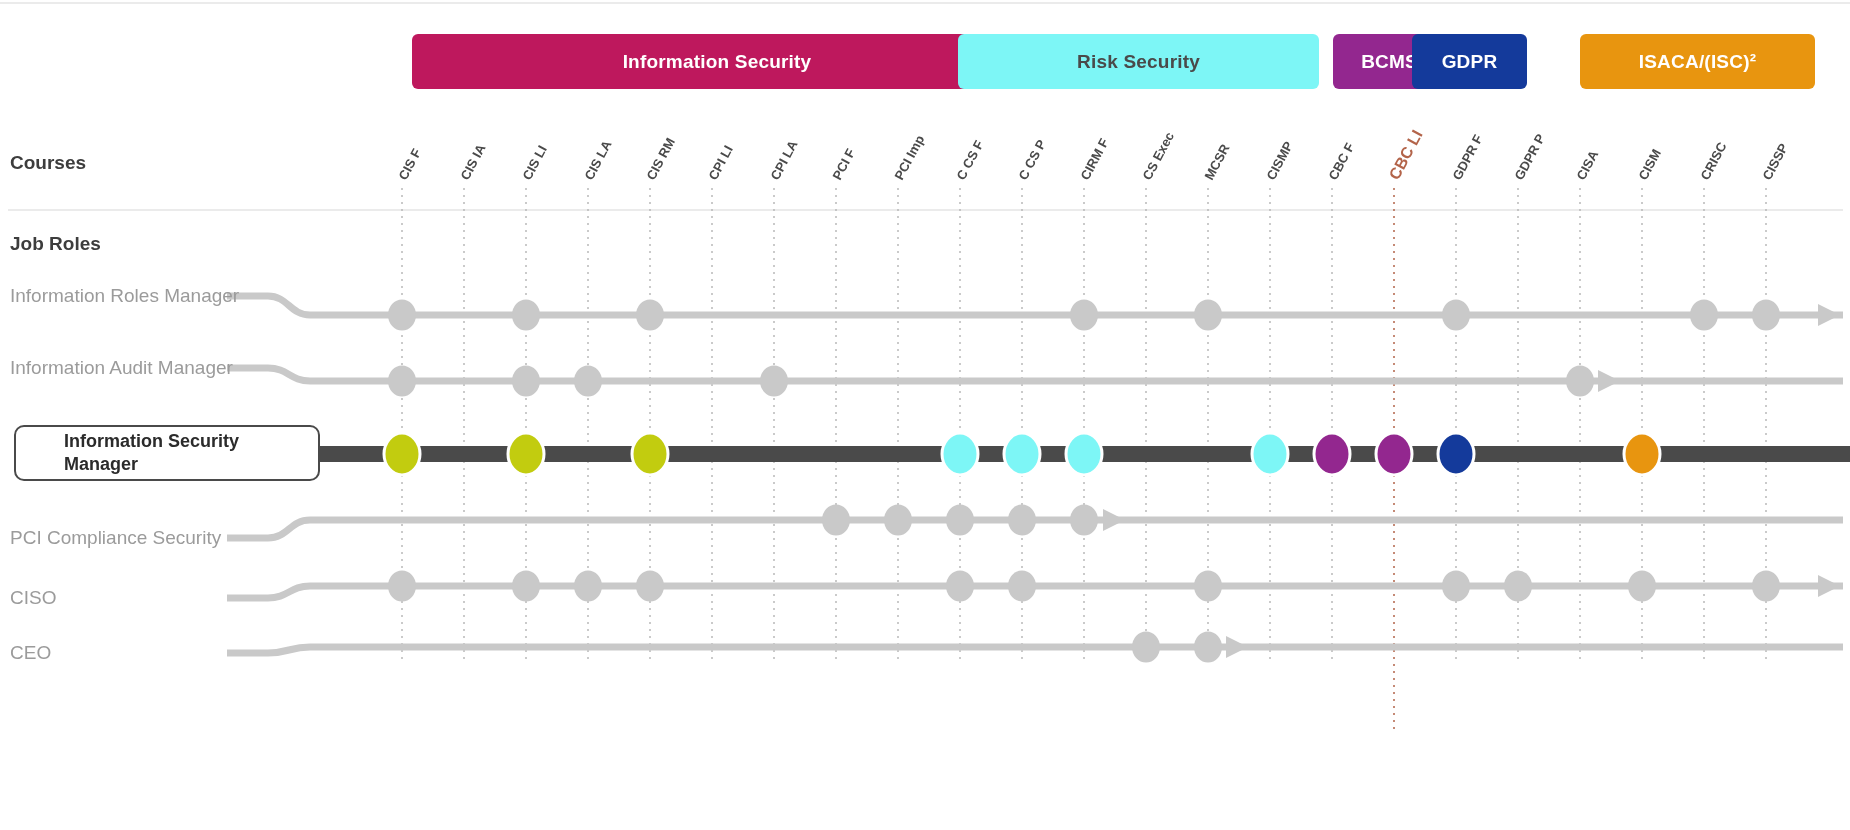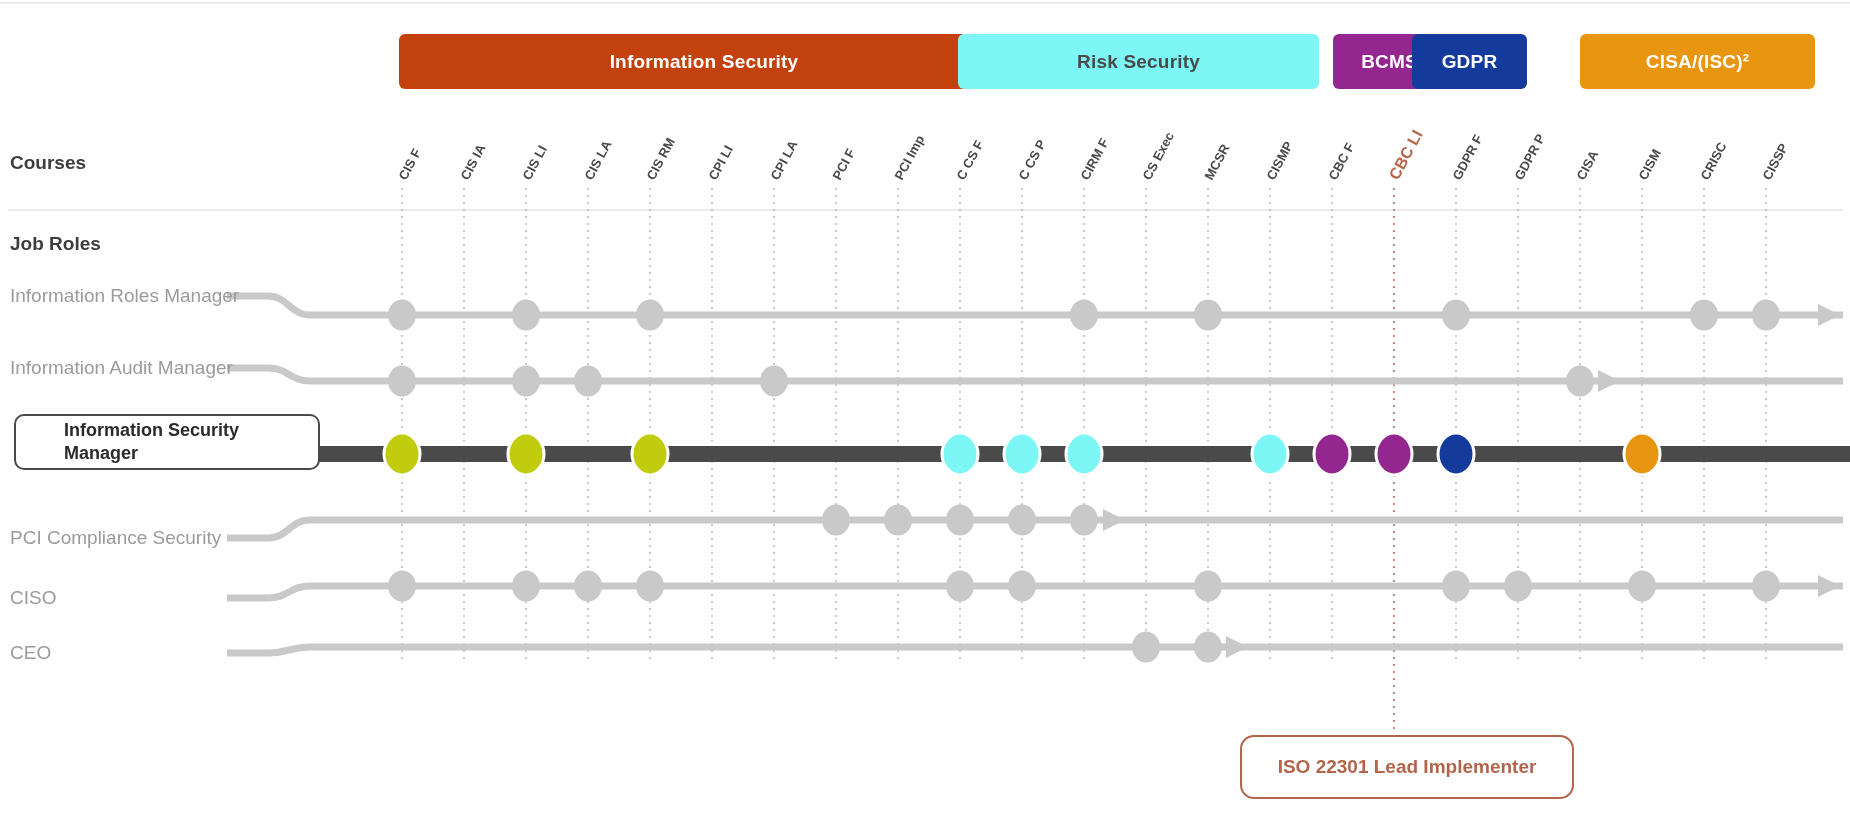--- a/index.html
+++ b/index.html
@@ -116,32 +116,29 @@
       <ellipse cx="1456" cy="586" rx="14" ry="15.5" fill="#c9c9c9"></ellipse>
       <ellipse cx="1518" cy="586" rx="14" ry="15.5" fill="#c9c9c9"></ellipse>
       <ellipse cx="1642" cy="586" rx="14" ry="15.5" fill="#c9c9c9"></ellipse>
       <ellipse cx="1766" cy="586" rx="14" ry="15.5" fill="#c9c9c9"></ellipse>
       <path d="M 227 653 L 268 653 C 288 653 290 647 310 647 L 1843 647" fill="none" stroke="#c9c9c9" stroke-width="7"></path>
       <polygon points="1226,636 1248,647 1226,658" fill="#c9c9c9"></polygon>
       <ellipse cx="1146" cy="647" rx="14" ry="15.5" fill="#c9c9c9"></ellipse>
       <ellipse cx="1208" cy="647" rx="14" ry="15.5" fill="#c9c9c9"></ellipse>
     </svg>
   <div id="headers">
-      <div class="cat" style="left: 399px; width: 610px; background: #c2410c; color: rgb(255, 255, 255);">Information Security</div>
+      <div class="cat" style="left: 412px; width: 610px; background: #be185d; color: rgb(255, 255, 255);">Information Security</div>
       <div class="cat" style="left: 958px; width: 361px; background: rgb(125, 246, 246); color: rgb(74, 74, 74);">Risk Security</div>
       <div class="cat" style="left: 1333px; width: 113px; background: rgb(147, 39, 143); color: rgb(255, 255, 255);">BCMS</div>
       <div class="cat" style="left: 1372px; width: 115px; background: rgb(20, 58, 155); color: rgb(255, 255, 255); margin-left: 40px;">GDPR</div>
-      <div class="cat" style="left: 1580px; width: 235px; background: rgb(232, 149, 15); color: rgb(255, 255, 255);">CISA/(ISC)²</div>
+      <div class="cat" style="left: 1580px; width: 235px; background: rgb(232, 149, 15); color: rgb(255, 255, 255);">ISACA/(ISC)²</div>
     </div>
   <div id="courses-label" class="heading">Courses</div>
   <div id="jobroles-label" class="heading">Job Roles</div>
   <div id="rows-layer">
       <div class="rowlabel" style="top: 296px;">Information Roles Manager</div>
       <div class="rowlabel" style="top: 368px;">Information Audit Manager</div>
-      <div class="ism-box" style="top: 442px; height: 52px; padding-left: 48px;">Information Security Manager</div>
+      <div class="ism-box" style="top: 453px; height: 52px; padding-left: 48px;">Information Security Manager</div>
       <div class="rowlabel" style="top: 538px;">PCI Compliance Security</div>
       <div class="rowlabel" style="top: 598px;">CISO</div>
       <div class="rowlabel" style="top: 653px;">CEO</div>
     </div>
-  <div id="callout" class="callout" style="left: 1240px; top: 735px; width: 330px; height: 60px; border: 2px solid rgb(179, 100, 74); color: rgb(179, 100, 74);">
-    <span>ISO 22301 Lead Implementer</span>
-  </div>
 </div>
 
 </body></html>

